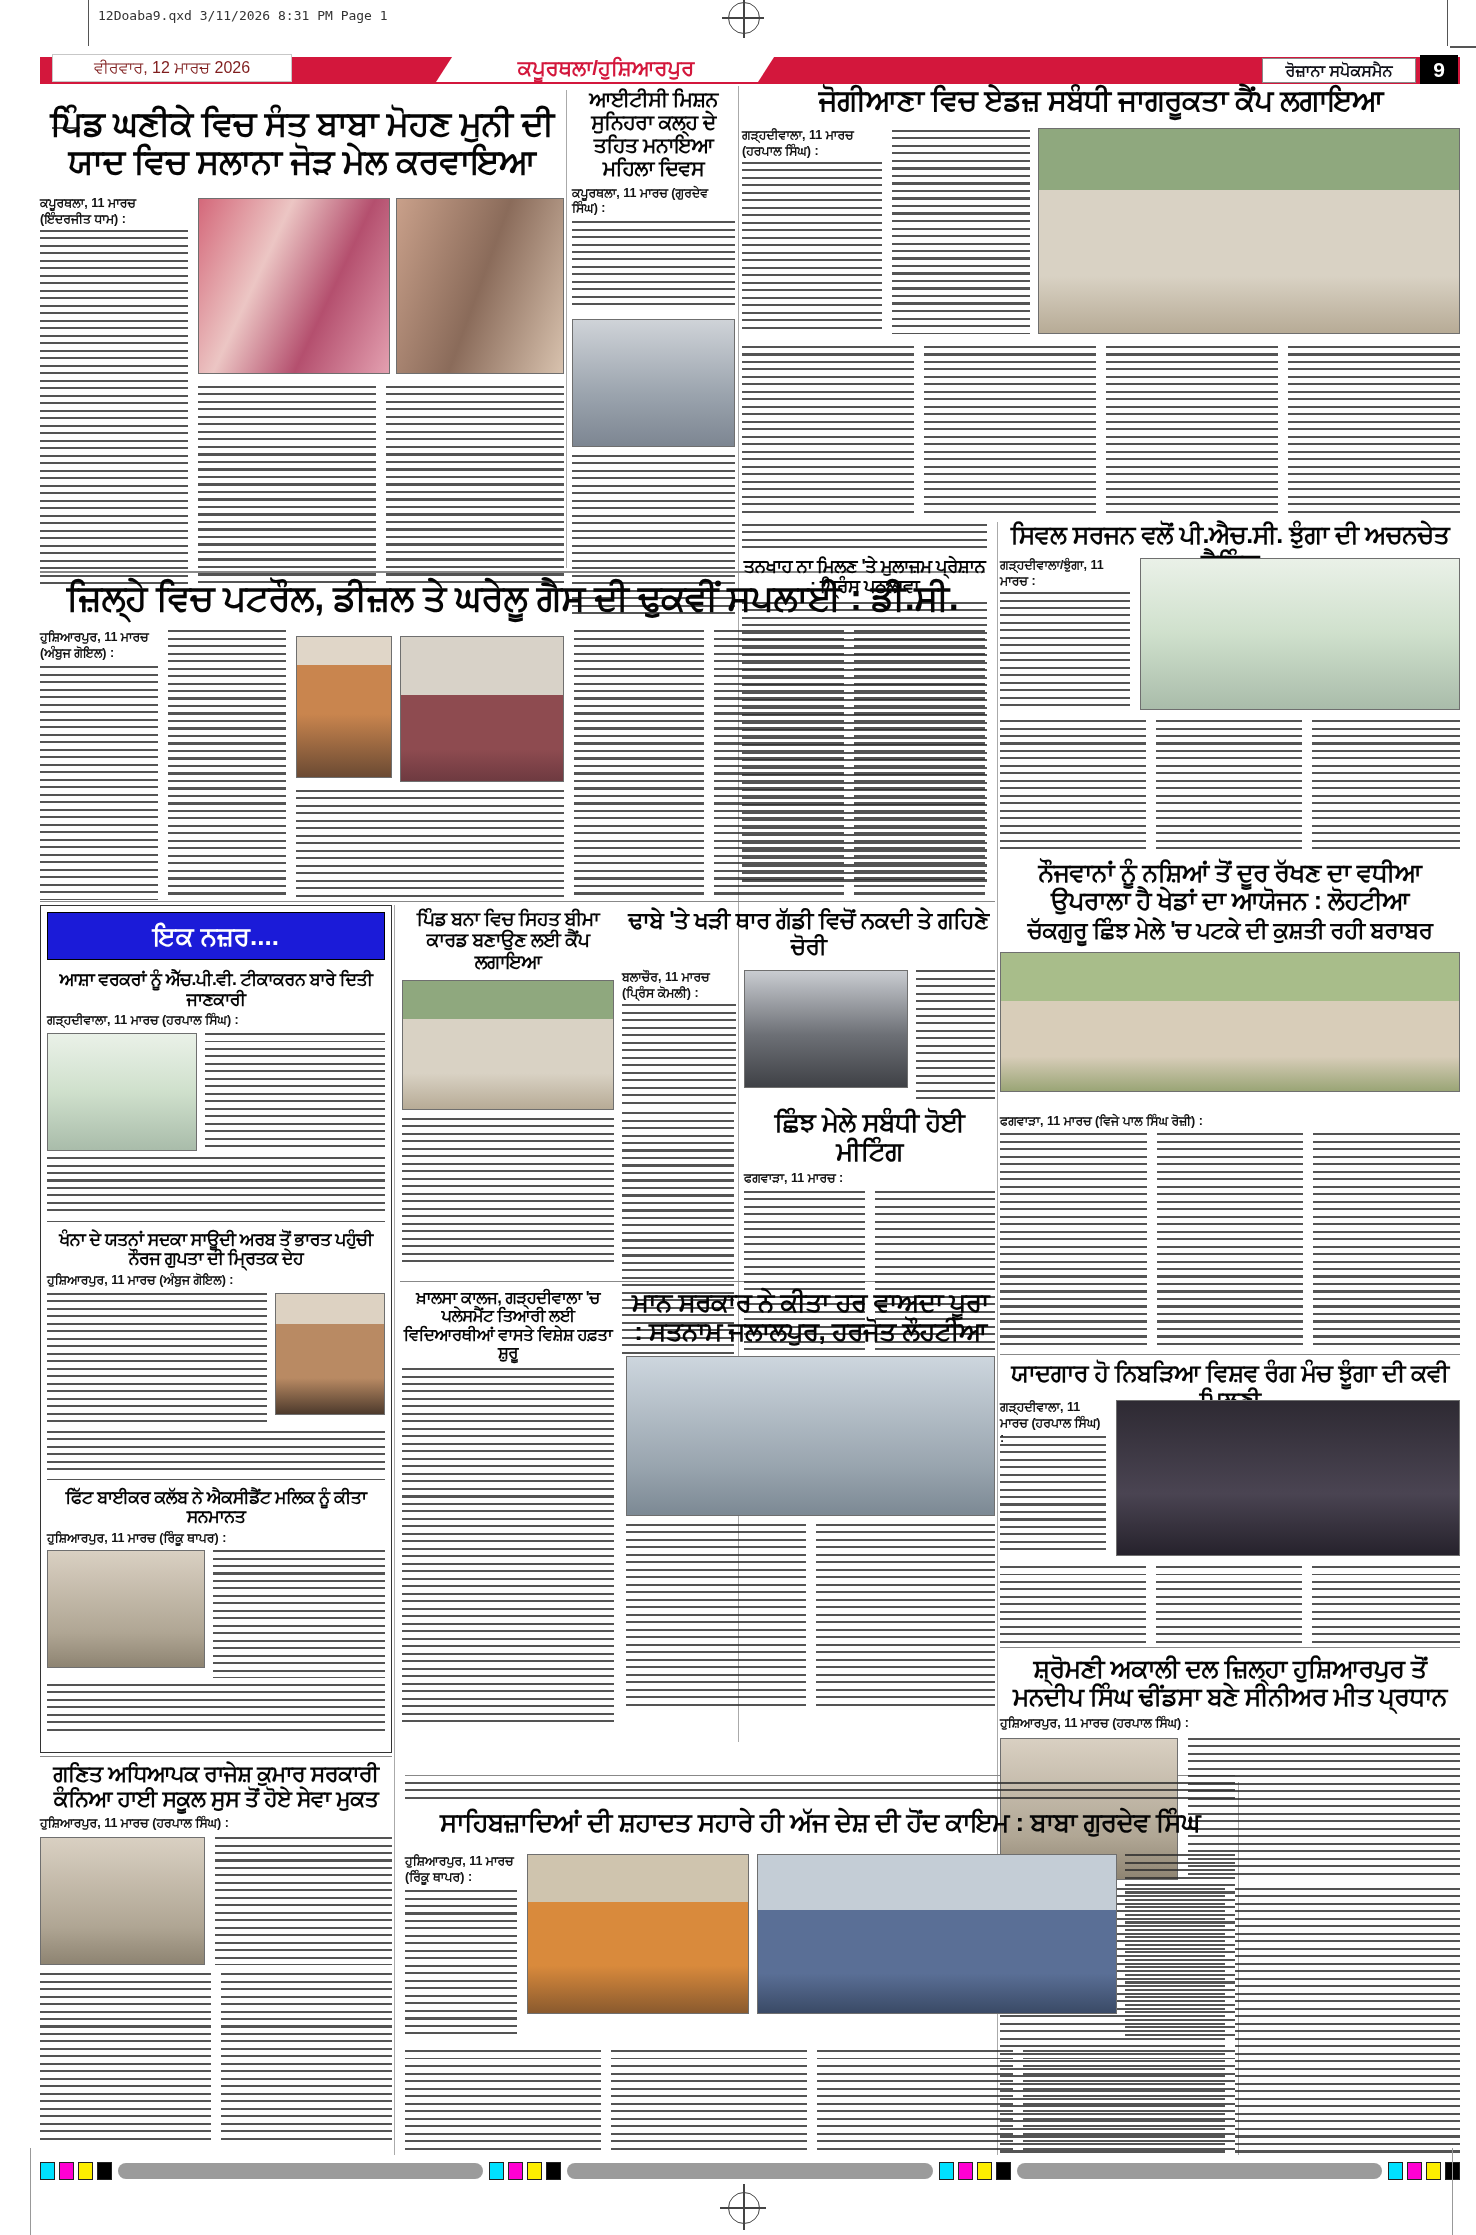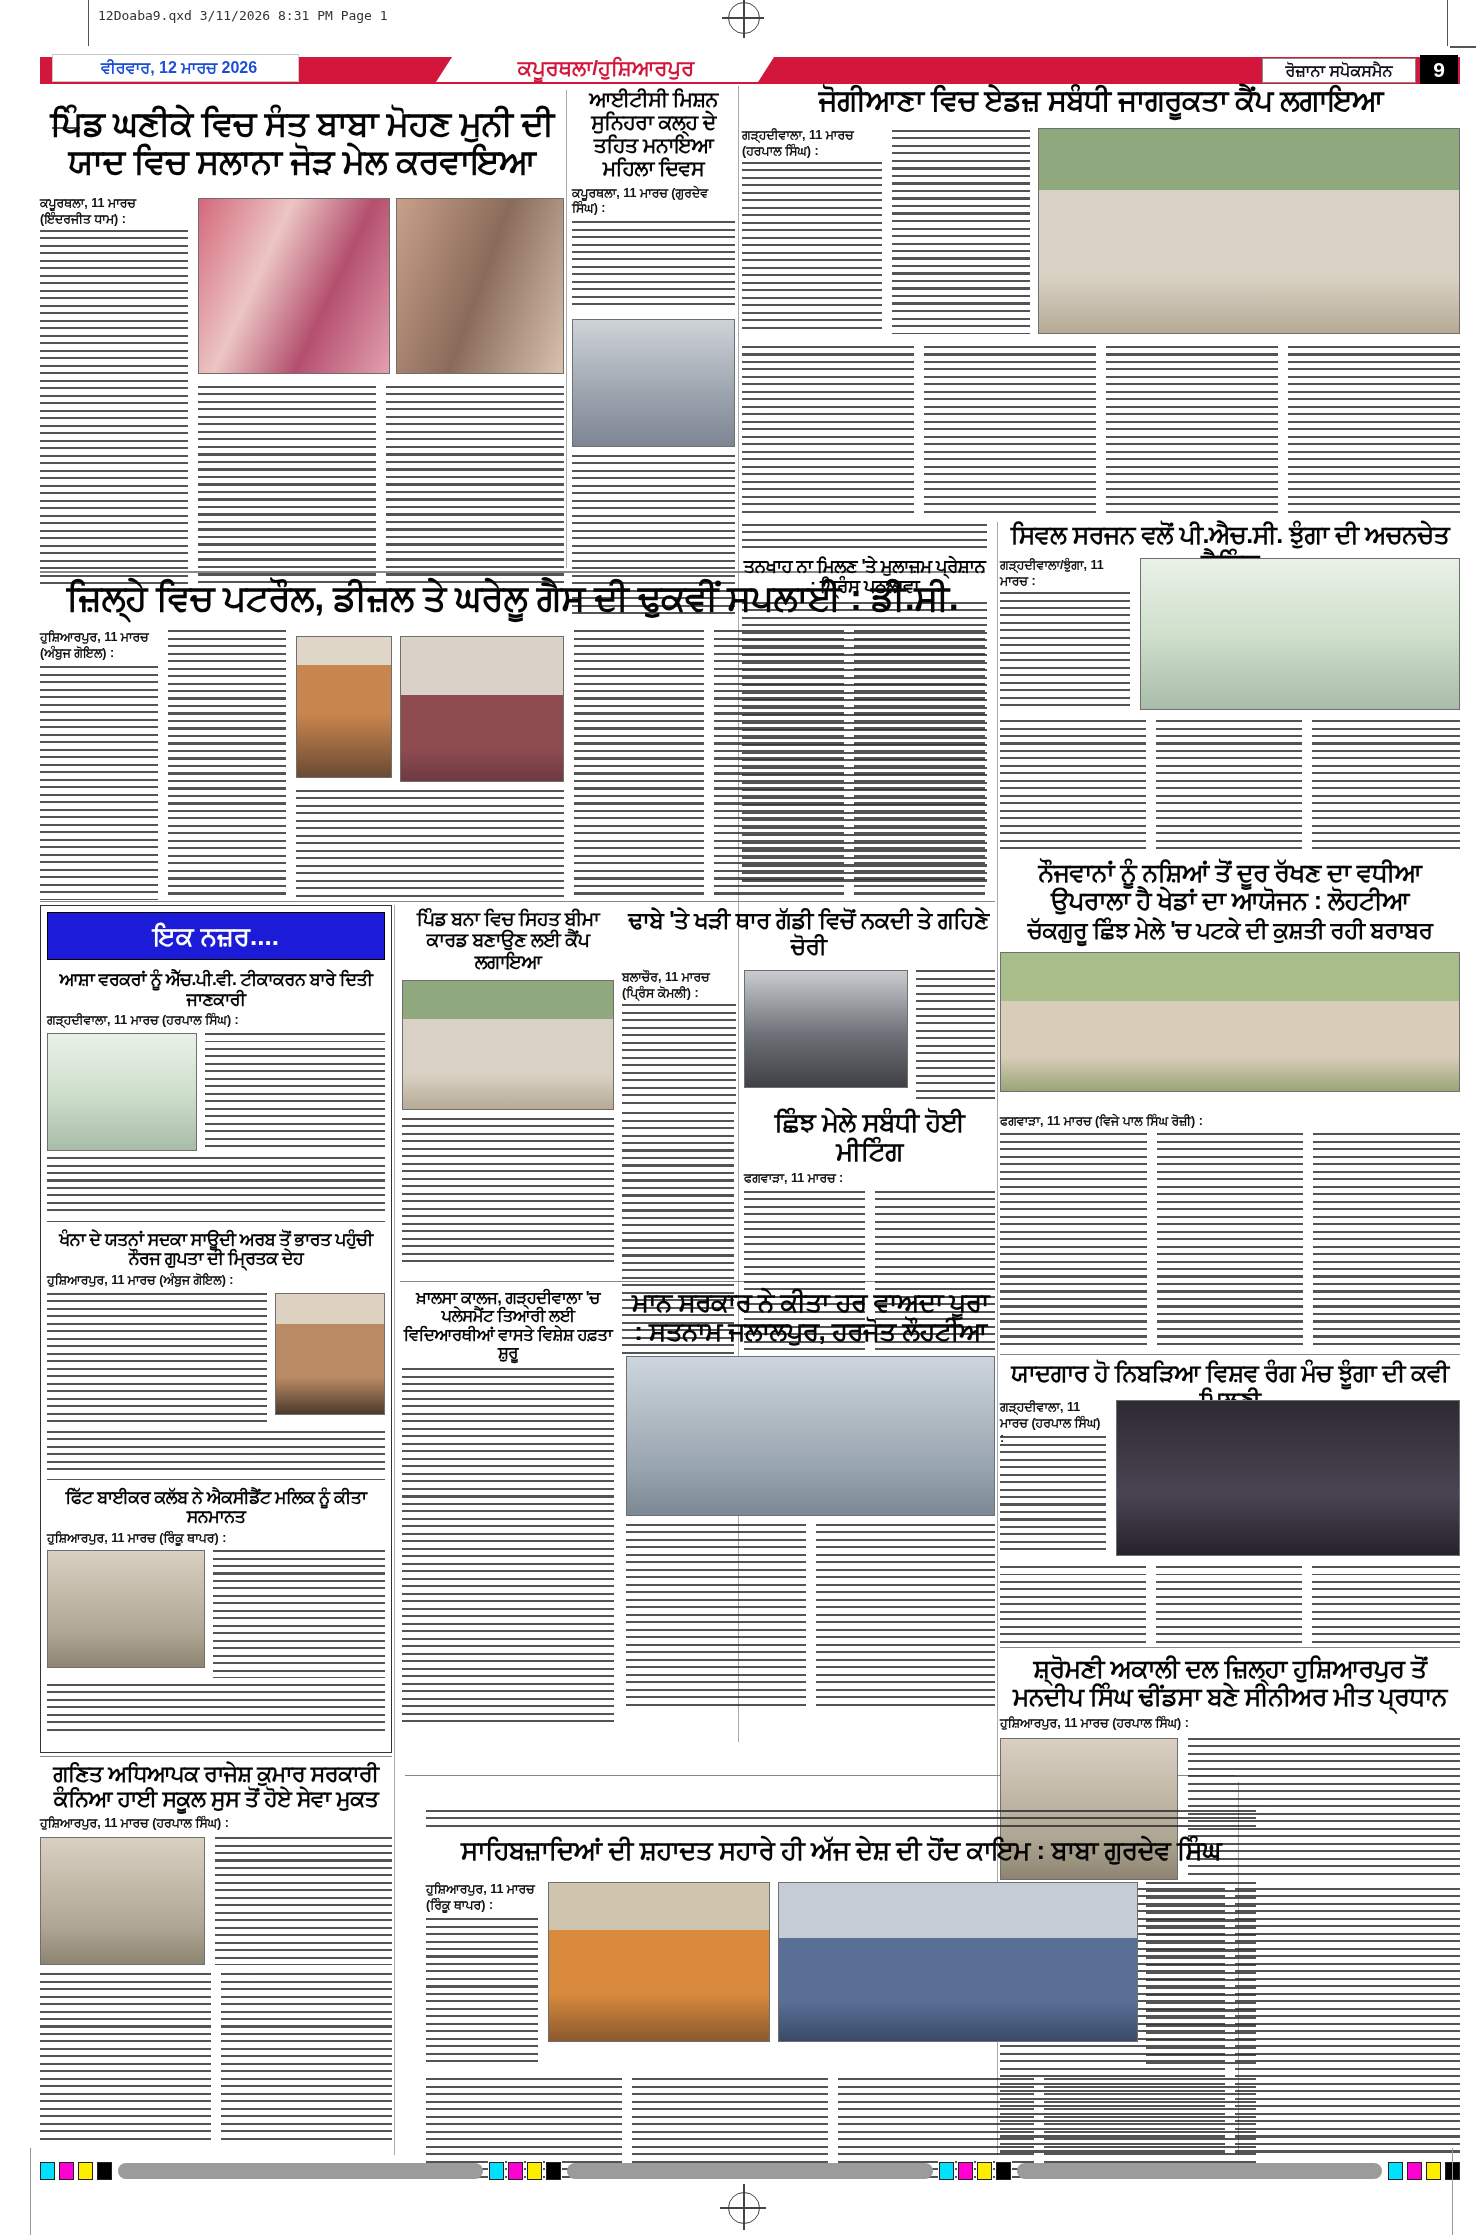--- a/index.html
+++ b/index.html
@@ -43,21 +43,21 @@
   <div class="abs rule" style="left:88px;top:0;width:1px;height:46px;"></div>
   <div class="abs mono" style="left:98px;top:8px;font-size:13px;color:#333;">12Doaba9.qxd  3/11/2026  8:31 PM  Page 1</div>
   <div class="abs crosshair" style="left:728px;top:2px;width:30px;height:30px;"></div>
   <div class="abs crossline" style="left:722px;top:17px;width:42px;height:1.5px;"></div>
   <div class="abs crossline" style="left:743px;top:-4px;width:1.5px;height:42px;"></div>
   <div class="abs rule" style="left:1447px;top:0;width:1px;height:46px;"></div>
   <div class="abs rule" style="left:1450px;top:46px;width:26px;height:2px;"></div>
   <div class="abs rule" style="left:52px;top:127px;width:28px;height:2px;"></div>
 
   <div class="abs" style="left: 40px; top: 57px; width: 1420px; height: 27px; background: rgb(211, 23, 60);"></div>
-  <div class="abs" style="left:52px;top:54px;width:238px;height:26px;background:#fff;border:1px solid #c7c7c7;display:flex;align-items:center;justify-content:center;font-weight:bold;font-size:16px;color:#1d4ed8;padding-left:7px;">ਵੀਰਵਾਰ, 12 ਮਾਰਚ 2026</div>
+  <div class="abs" style="left:52px;top:54px;width:238px;height:26px;background:#fff;border:1px solid #c7c7c7;display:flex;align-items:center;justify-content:center;font-weight:normal;font-size:16px;color:#7f1d1d;">ਵੀਰਵਾਰ, 12 ਮਾਰਚ 2026</div>
   <div class="abs" style="left:436px;top:54px;width:340px;height:28px;background:#fff;clip-path:polygon(18px 0,100% 0,322px 100%,0 100%);display:flex;align-items:center;justify-content:center;font-weight:bold;font-size:21px;color:#d3173c;">ਕਪੂਰਥਲਾ/ਹੁਸ਼ਿਆਰਪੁਰ</div>
   <div class="abs" style="left:1262px;top:58px;width:152px;height:23px;background:#fff;border:1px solid #888;display:flex;align-items:center;justify-content:center;font-weight:800;font-size:16px;color:#101018;">ਰੋਜ਼ਾਨਾ ਸਪੋਕਸਮੈਨ</div>
   <div class="abs" style="left:1420px;top:55px;width:38px;height:29px;background:#000;display:flex;align-items:center;justify-content:center;font-weight:bold;font-size:21px;color:#fff;">9</div>
 
   <div class="abs" style="left:566px;top:90px;width:1px;height:478px;background:#aaa;"></div>
   <div class="abs" style="left:738px;top:86px;width:1px;height:1656px;background:#aaa;"></div>
   <div class="abs" style="left:997px;top:522px;width:1px;height:1633px;background:#aaa;"></div>
   <div class="abs" style="left:394px;top:905px;width:1px;height:1250px;background:#aaa;"></div>
   <div class="abs" style="left:1238px;top:1782px;width:1px;height:373px;background:#aaa;"></div>
   <div class="abs" style="left:40px;top:571px;width:945px;height:2px;background:#888;"></div>
@@ -234,21 +234,21 @@
     <div style="display:flex;gap:10px;margin-top:5px;">
       <div class="photo p-crowd" style="width:165px;height:128px;flex:none;"></div>
       <div class="tx" style="flex:1;height:128px;"></div>
     </div>
     <div class="cols" style="margin-top:8px;">
       <div class="tx" style="height:168px;"></div>
       <div class="tx" style="height:168px;"></div>
     </div>
   </div>
 
-  <div class="abs" style="left:426px;top:1782px;width:830px;height:373px;margin-top:28px;">
+  <div class="abs" style="left:405px;top:1782px;width:830px;height:373px;">
     <div class="tx" style="height:22px;width:100%;"></div>
     <div class="hl" style="font-size:26px;margin-top:4px;">ਸਾਹਿਬਜ਼ਾਦਿਆਂ ਦੀ ਸ਼ਹਾਦਤ ਸਹਾਰੇ ਹੀ ਅੱਜ ਦੇਸ਼ ਦੀ ਹੋਂਦ ਕਾਇਮ : ਬਾਬਾ ਗੁਰਦੇਵ ਸਿੰਘ</div>
     <div class="abs byline" style="left:0;top:72px;width:112px;">ਹੁਸ਼ਿਆਰਪੁਰ, 11 ਮਾਰਚ (ਰਿੰਕੂ ਥਾਪਰ) :</div>
     <div class="abs tx" style="left:0;top:108px;width:112px;height:150px;"></div>
     <div class="abs photo p-orange" style="left:122px;top:72px;width:222px;height:160px;"></div>
     <div class="abs photo p-blue" style="left:352px;top:72px;width:360px;height:160px;"></div>
     <div class="abs tx" style="left:720px;top:72px;width:110px;height:186px;"></div>
     <div class="abs tx" style="left:0;top:268px;width:196px;height:105px;"></div>
     <div class="abs tx" style="left:206px;top:268px;width:196px;height:105px;"></div>
     <div class="abs tx" style="left:412px;top:268px;width:196px;height:105px;"></div>

